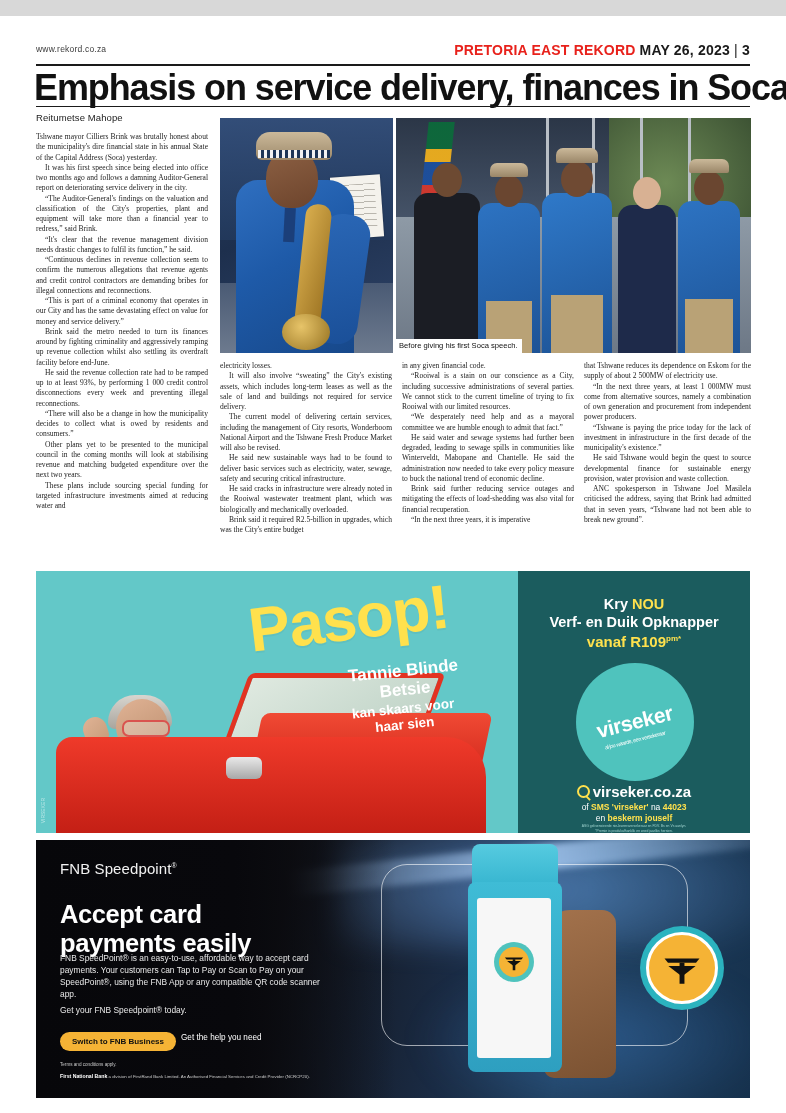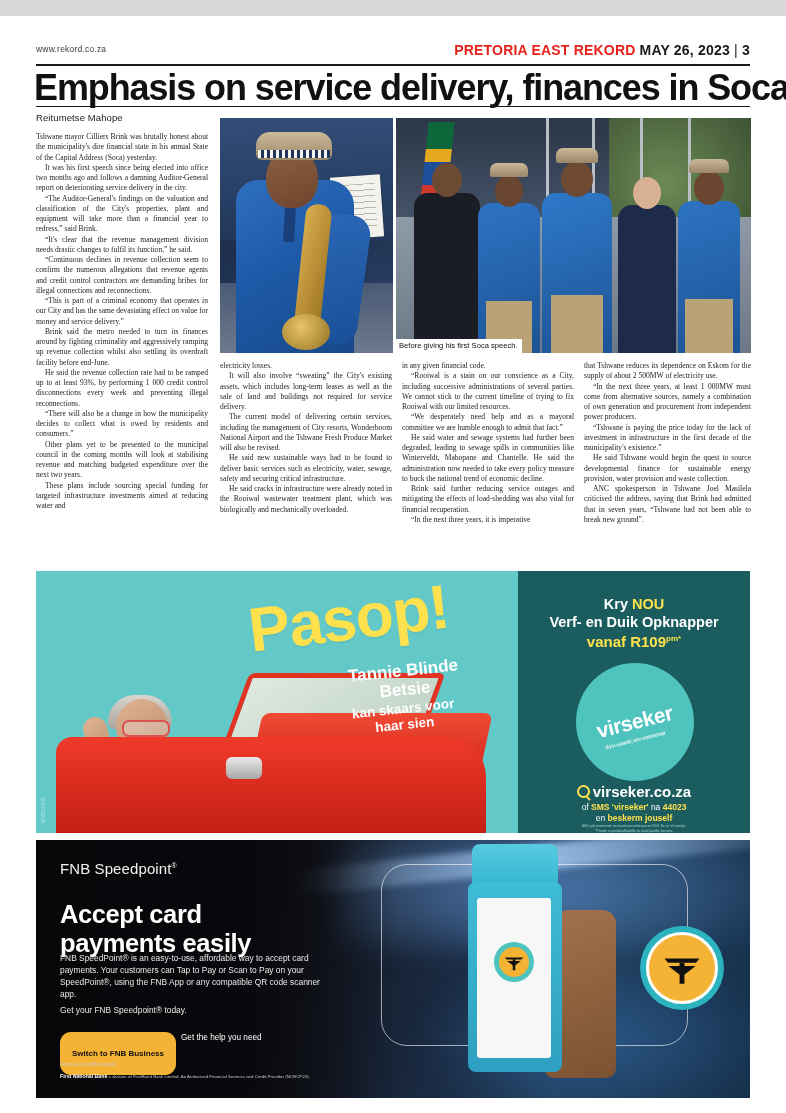--- a/index.html
+++ b/index.html
@@ -183,21 +183,21 @@
     font-size:15px;color:#f2f2f2;letter-spacing:.1px;}
   .fnb-brand sup{font-size:7px;}
   .fnb-h1{position:absolute;left:24px;top:60px;width:300px;font-family:"Liberation Sans",sans-serif;
     font-weight:bold;font-size:25.5px;line-height:29px;color:#ffffff;letter-spacing:-.4px;}
   .fnb-p{position:absolute;left:24px;top:112px;width:262px;font-family:"Liberation Sans",sans-serif;
     font-size:8.4px;line-height:12px;color:#e9e9e9;}
   .fnb-p2{position:absolute;left:24px;top:164px;width:262px;font-family:"Liberation Sans",sans-serif;
     font-size:8.4px;line-height:12px;color:#e9e9e9;}
   .fnb-btn{position:absolute;left:24px;top:192px;background:#f5b335;color:#111;border:none;
     font-family:"Liberation Sans",sans-serif;font-size:8px;font-weight:bold;
-    padding:17px 12px;border-radius:11px;cursor:pointer;}
+    padding:5px 12px;border-radius:11px;cursor:pointer;}
   .fnb-help{position:absolute;left:145px;top:193px;font-family:"Liberation Sans",sans-serif;
     font-size:8.2px;color:#ffffff;}
   .fnb-terms{position:absolute;left:24px;top:222px;font-family:"Liberation Sans",sans-serif;
     font-size:4.6px;color:#c9c9c9;}
   .fnb-legal{position:absolute;left:24px;top:233px;font-family:"Liberation Sans",sans-serif;
     font-size:4.4px;color:#c9c9c9;}
   .fnb-legal b{font-size:5.2px;color:#fff;}
 
   .fnb-frame{position:absolute;left:345px;top:24px;width:305px;height:180px;
     border:1.2px solid rgba(255,255,255,.6);border-radius:26px;}
@@ -305,20 +305,21 @@
       <p>“There will also be a change in how the municipality decides to collect what is owed by residents and consumers.”</p>
       <p>Other plans yet to be presented to the municipal council in the coming months will look at stabilising revenue and matching budgeted expenditure over the next two years.</p>
       <p>These plans include sourcing special funding for targeted infrastructure investments aimed at reducing water and</p>
     </div>
   <div class="col" id="col2">
       <p class="first">electricity losses.</p>
       <p>It will also involve “sweating” the City's existing assets, which includes long-term leases as well as the sale of land and buildings not required for service delivery.</p>
       <p>The current model of delivering certain services, including the management of City resorts, Wonderboom National Airport and the Tshwane Fresh Produce Market will also be revised.</p>
       <p>He said new sustainable ways had to be found to deliver basic services such as electricity, water, sewage, safety and securing critical infrastructure.</p>
       <p>He said cracks in infrastructure were already noted in the Rooiwal wastewater treatment plant, which was biologically and mechanically overloaded.</p>
+      <p>Brink said it required R2.5-billion in upgrades, which was the City's entire budget</p>
     </div>
   <div class="col" id="col3">
       <p class="first">in any given financial code.</p>
       <p>“Rooiwal is a stain on our conscience as a City, including successive administrations of several parties. We cannot stick to the current timeline of trying to fix Rooiwal with our limited resources.</p>
       <p>“We desperately need help and as a mayoral committee we are humble enough to admit that fact.”</p>
       <p>He said water and sewage systems had further been degraded, leading to sewage spills in communities like Winterveldt, Mabopane and Chantelle. He said the administration now needed to take every policy measure to buck the national trend of economic decline.</p>
       <p>Brink said further reducing service outages and mitigating the effects of load-shedding was also vital for financial recuperation.</p>
       <p>“In the next three years, it is imperative</p>
     </div>
   <div class="col" id="col4">

